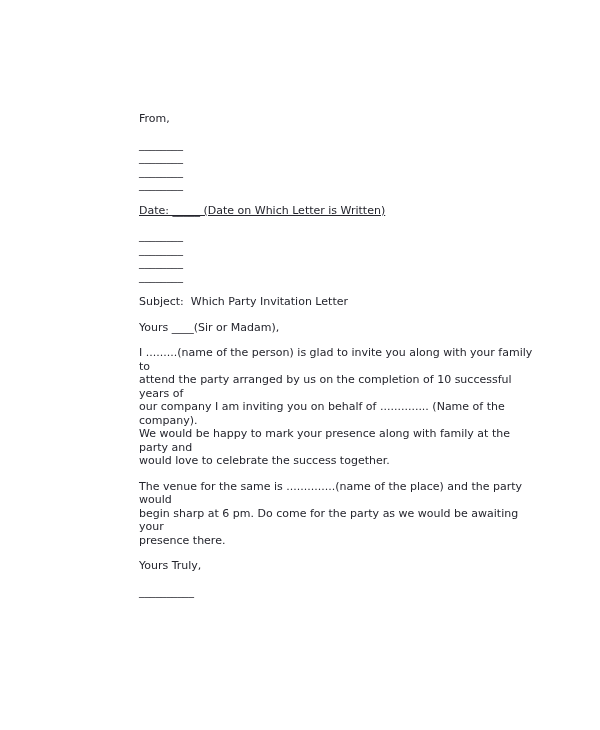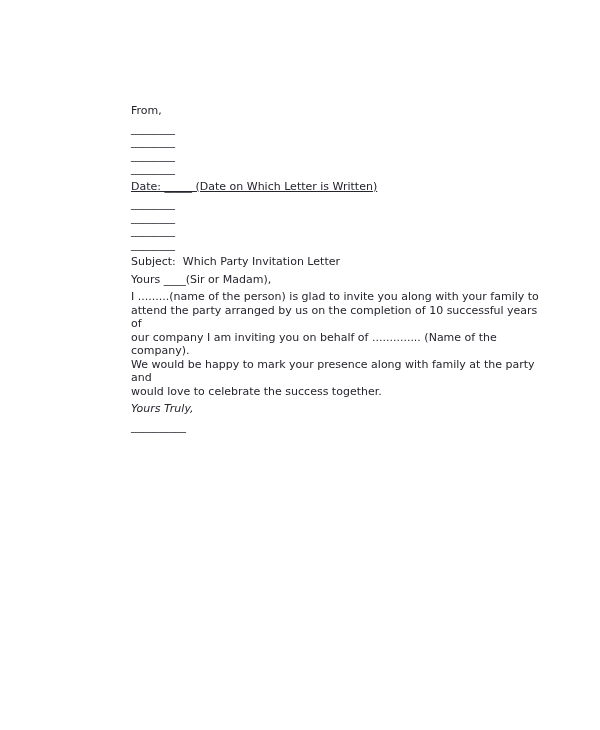--- a/index.html
+++ b/index.html
@@ -18,31 +18,31 @@
     height: 730px;
     background: #ffffff;
     padding: 100px 50px 0 127px;
     font-family: "DejaVu Sans", "Liberation Sans", sans-serif;
     font-size: 11px;
     line-height: 13.5px;
     color: #24252d;
     letter-spacing: 0;
   }
   .page p {
-    margin: 4px;
+    margin: 12px;
     white-space: pre-wrap; 
   }
   .mt-blanks-from { margin-top: 17px; }
   .mt-date       { margin-top: 8px; text-decoration: underline;  }
   .mt-to         { margin-top: 13px; }
   .mt-blanks-to  { margin-top: 15px; }
   .mt-subject    { margin-top: 11px; }
   .mt-salutation { margin-top: 39px; }
   .mt-para       { margin-top: 12px; }
-  .mt-closing    { margin-top: 14px; font-style: italic; }
+  .mt-closing    { margin-top: 14px; }
   .mt-sigblank   { margin-top: 17px; }
   .mt-sigtext    { margin-top: 8px;  }
 </style>
 </head>
 <body>
 
 <div class="page">
   <p>From,</p>
   <p class="mt-blanks-from">________
 ________
@@ -53,15 +53,18 @@
 ________
 ________
 ________</p>
   <p class="mt-subject">Subject:  Which Party Invitation Letter</p>
   <p class="mt-salutation">Yours ____(Sir or Madam),</p>
   <p class="mt-para">I .........(name of the person) is glad to invite you along with your family to
 attend the party arranged by us on the completion of 10 successful years of
 our company I am inviting you on behalf of .............. (Name of the company).
 We would be happy to mark your presence along with family at the party and
 would love to celebrate the success together.</p>
+  <p class="mt-para">The venue for the same is ..............(name of the place) and the party would
+begin sharp at 6 pm. Do come for the party as we would be awaiting your
+presence there.</p>
   <p class="mt-closing">Yours Truly,</p>
   <p class="mt-sigblank">__________</p>
 </div>
 
 </body></html>

